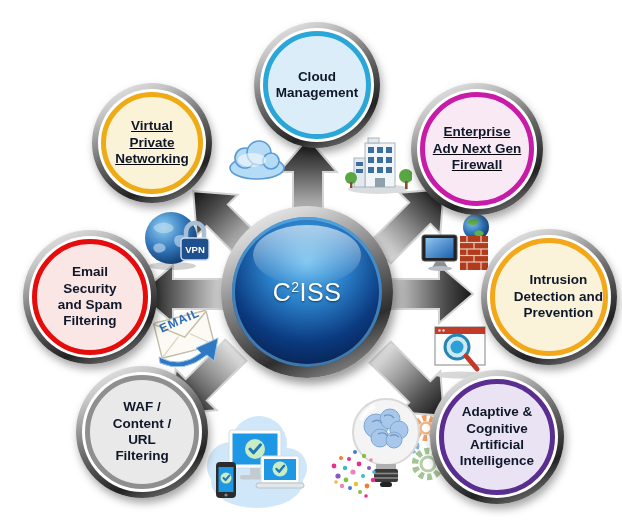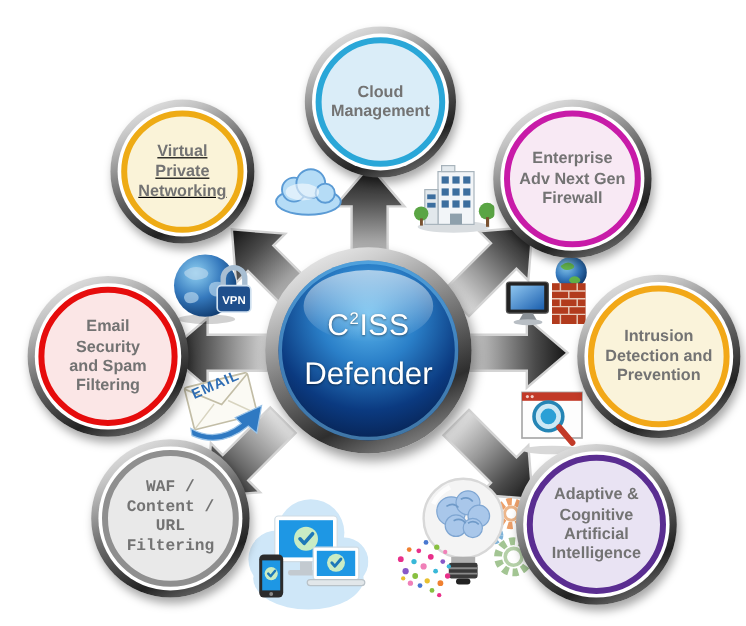--- a/index.html
+++ b/index.html
@@ -15,26 +15,26 @@
     width:100%; height:100%; border-radius:50%; padding:6px;
     background:linear-gradient(155deg,#fafafa 0%,#c2c2c2 22%,#6a6a6a 48%,#222222 75%,#999999 100%);
     box-shadow:2px 5px 8px rgba(0,0,0,.35);
   }
   .white-gap { width:100%; height:100%; border-radius:50%; padding:3px; background:#ffffff; }
   .node-face {
     width:100%; height:100%; border-radius:50%; border:5px solid #999999;
     display:flex; align-items:center; justify-content:center; text-align:center;
   }
   .node-label {
-    font-weight:bold; font-size:13.5px; line-height:1.22; color:#737373;
+    font-weight:bold; font-size:13.5px; line-height:1.22; color:#0f172a;
     white-space:pre-line;
   }
   .n-cloudm { left:254px; top:22px;  width:126px; height:126px; }
   .n-vpn    { left:92px;  top:83px;  width:120px; height:120px;text-decoration:underline; }
-  .n-fw     { left:411px; top:83px;  width:132px; height:132px; }
+  .n-fw     { left:411px; top:83px;  width:132px; height:132px;text-decoration:underline; }
   .n-email  { left:23px;  top:230px; width:134px; height:134px; }
   .n-idp    { left:481px; top:229px; width:136px; height:136px; }
   .n-waf    { left:76px;  top:366px; width:132px; height:132px; }
   .n-ai     { left:430px; top:370px; width:134px; height:134px; }
 
   
   .center-wrap { position:absolute; left:221px; top:206px; width:172px; height:172px; z-index:3; }
   .center-metal {
     width:100%; height:100%; border-radius:50%; padding:11px;
     background:linear-gradient(155deg,#ffffff 0%,#cfcfcf 20%,#808080 45%,#2e2e2e 72%,#b5b5b5 100%);
@@ -121,21 +121,20 @@
 <svg class="arrow a-down-right" viewBox="0 0 96 66">
     <use href="#arrowShape" fill="url(#metalGrad)" stroke="#d4d4d4" stroke-width="2"></use>
   </svg>
 
 <div class="center-wrap">
   <div class="center-metal">
     <div class="center-ball">
       <div class="gloss"></div>
       <div class="center-text">
         <div class="ct1"><span>C</span><sup>2</sup><span>ISS</span></div>
-        <div class="ct2">Defender</div>
       </div>
     </div>
   </div>
 </div>
 
 <div class="node n-cloudm">
   <div class="metal-ring">
       <div class="white-gap">
     <div class="node-face" style="border-color: rgb(42, 167, 216); background: rgb(218, 237, 248);">
       <span class="node-label">Cloud
@@ -178,33 +177,33 @@
 and Spam
 Filtering</span>
     </div>
   </div>
     </div>
 </div>
 
 <div class="node n-idp">
   <div class="metal-ring">
       <div class="white-gap">
-    <div class="node-face" style="border-color: rgb(242, 168, 24); background: rgb(250, 243, 218);">
+    <div class="node-face" style="border-color: rgb(242, 168, 24); background: rgb(250, 243, 218); justify-content: flex-end;">
       <span class="node-label">Intrusion
 Detection and
 Prevention</span>
     </div>
   </div>
     </div>
 </div>
 
 <div class="node n-waf">
   <div class="metal-ring">
       <div class="white-gap">
-    <div class="node-face" style="border-color: rgb(143, 143, 143); background: rgb(233, 233, 233); font-family: Liberation Mono, monospace;">
+    <div class="node-face" style="border-color: rgb(143, 143, 143); background: rgb(233, 233, 233);">
       <span class="node-label">WAF /
 Content /
 URL
 Filtering</span>
     </div>
   </div>
     </div>
 </div>
 
 <div class="node n-ai">

